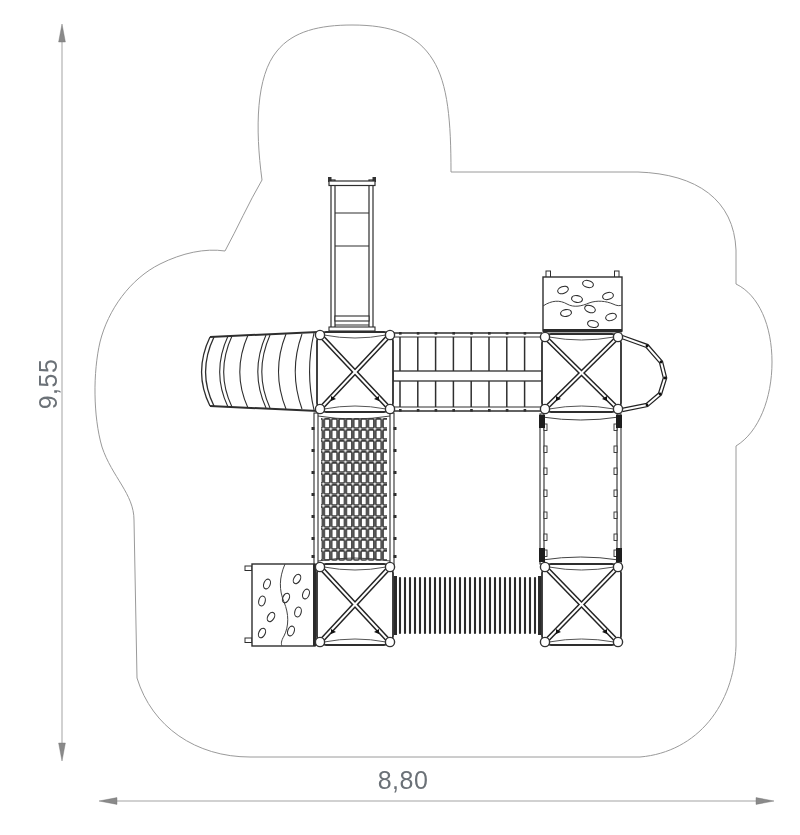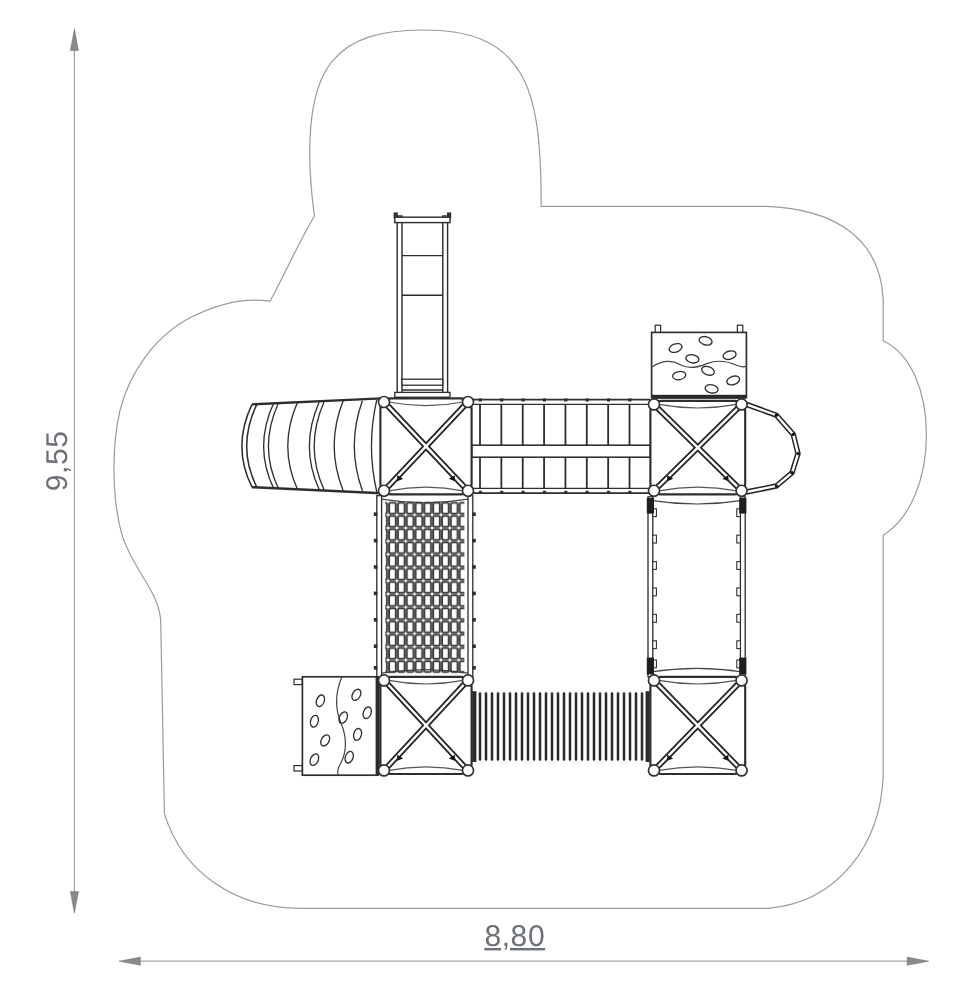--- a/index.html
+++ b/index.html
@@ -5,21 +5,21 @@
   html,body{margin:0;padding:0;background:#ffffff;}
   body{width:800px;height:835px;position:relative;overflow:hidden;
        font-family:"Liberation Sans", sans-serif;}
   .stage{position:absolute;inset:0;}
   svg{position:absolute;left:0;top:0;}
   .dim-label{position:absolute;color:#6b7177;font-size:25px;font-weight:400;
              letter-spacing:0.5px;text-align:center;line-height:30px;
              font-family:"Liberation Sans", sans-serif;}
   .dim-label.vertical{left:8px;top:369px;width:80px;height:30px;
              transform:rotate(-90deg);transform-origin:center;}
-  .dim-label.horizontal{left:389px;top:765px;width:80px;height:30px;text-decoration:underline;}
+  .dim-label.horizontal{left:363px;top:765px;width:80px;height:30px;}
 </style>
 </head>
 <body>
 
 <div class="stage">
 
 <svg width="800" height="835" viewBox="0 0 800 835">
 
   <defs>
     <pattern id="meshPat" width="7.35" height="11" patternUnits="userSpaceOnUse">

